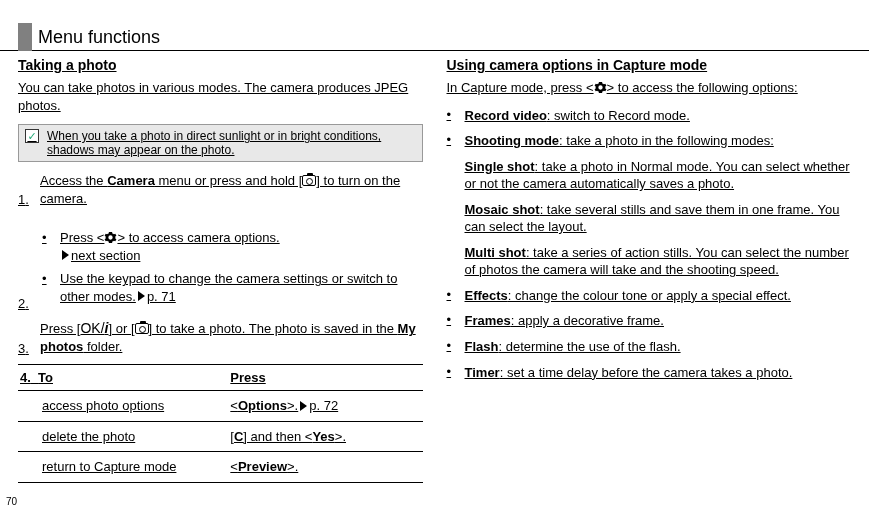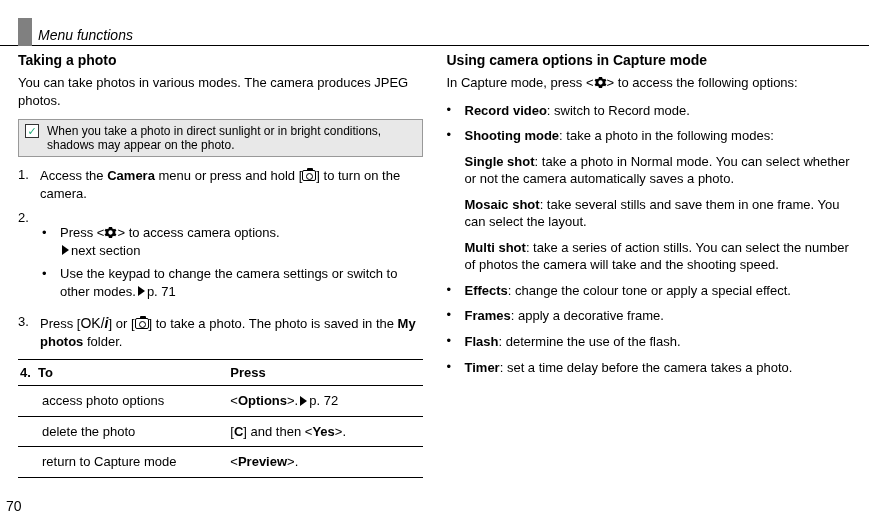--- a/index.html
+++ b/index.html
@@ -23,29 +23,29 @@
   }
   .header-bar {
     width: 14px;
     height: 28px;
     background: #808080;
     margin-right: 6px;
     position: relative;
     top: 1px;
   }
   .header-title {
-    font-style: italic;
-    font-size: 14px;
+    font-size: 18px;
     padding-bottom: 2px;
     margin-top: 23px;
   }
   .columns {
     display: flex;
     padding: 0 18px;
     gap: 24px;
+    text-decoration: underline;
   }
   .col {
     flex: 1;
     min-width: 0;
   }
   .section-title {
     font-weight: bold;
     font-size: 14px;
     margin-bottom: 6px;
   }
@@ -78,20 +78,21 @@
   }
   ol.main-list {
     list-style: none;
     counter-reset: mainlist;
     margin-bottom: 8px;
   }
   ol.main-list > li {
     counter-increment: mainlist;
     display: flex;
     margin-bottom: 8px;
+    align-items: flex-end;
   }
   ol.main-list > li::before {
     content: counter(mainlist) ".";
     width: 22px;
     flex-shrink: 0;
   }
   .li-body { flex: 1; }
   ul.sub-list {
     list-style: none;
     margin-top: 14px;
@@ -192,23 +193,23 @@
   }
   .b-body { flex: 1; line-height: 1.35; }
   .indent-p {
     margin-left: 18px;
     margin-top: 4px;
     margin-bottom: 8px;
     line-height: 1.35;
   }
   .page-num {
     position: absolute;
-    bottom: 6px;
+    bottom: 13px;
     left: 6px;
-    font-size: 14px;
+    font-size: 10px;
   }
 </style>
 </head>
 <body>
 
 <div class="header">
   <div class="header-bar"></div>
   <div class="header-title">Menu functions</div>
 </div>
 

